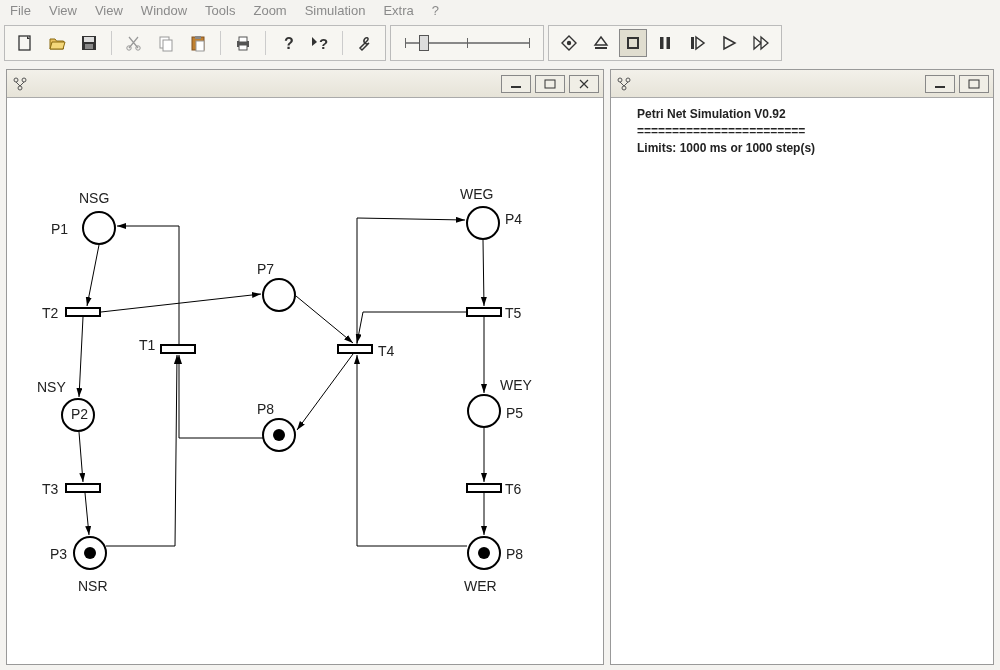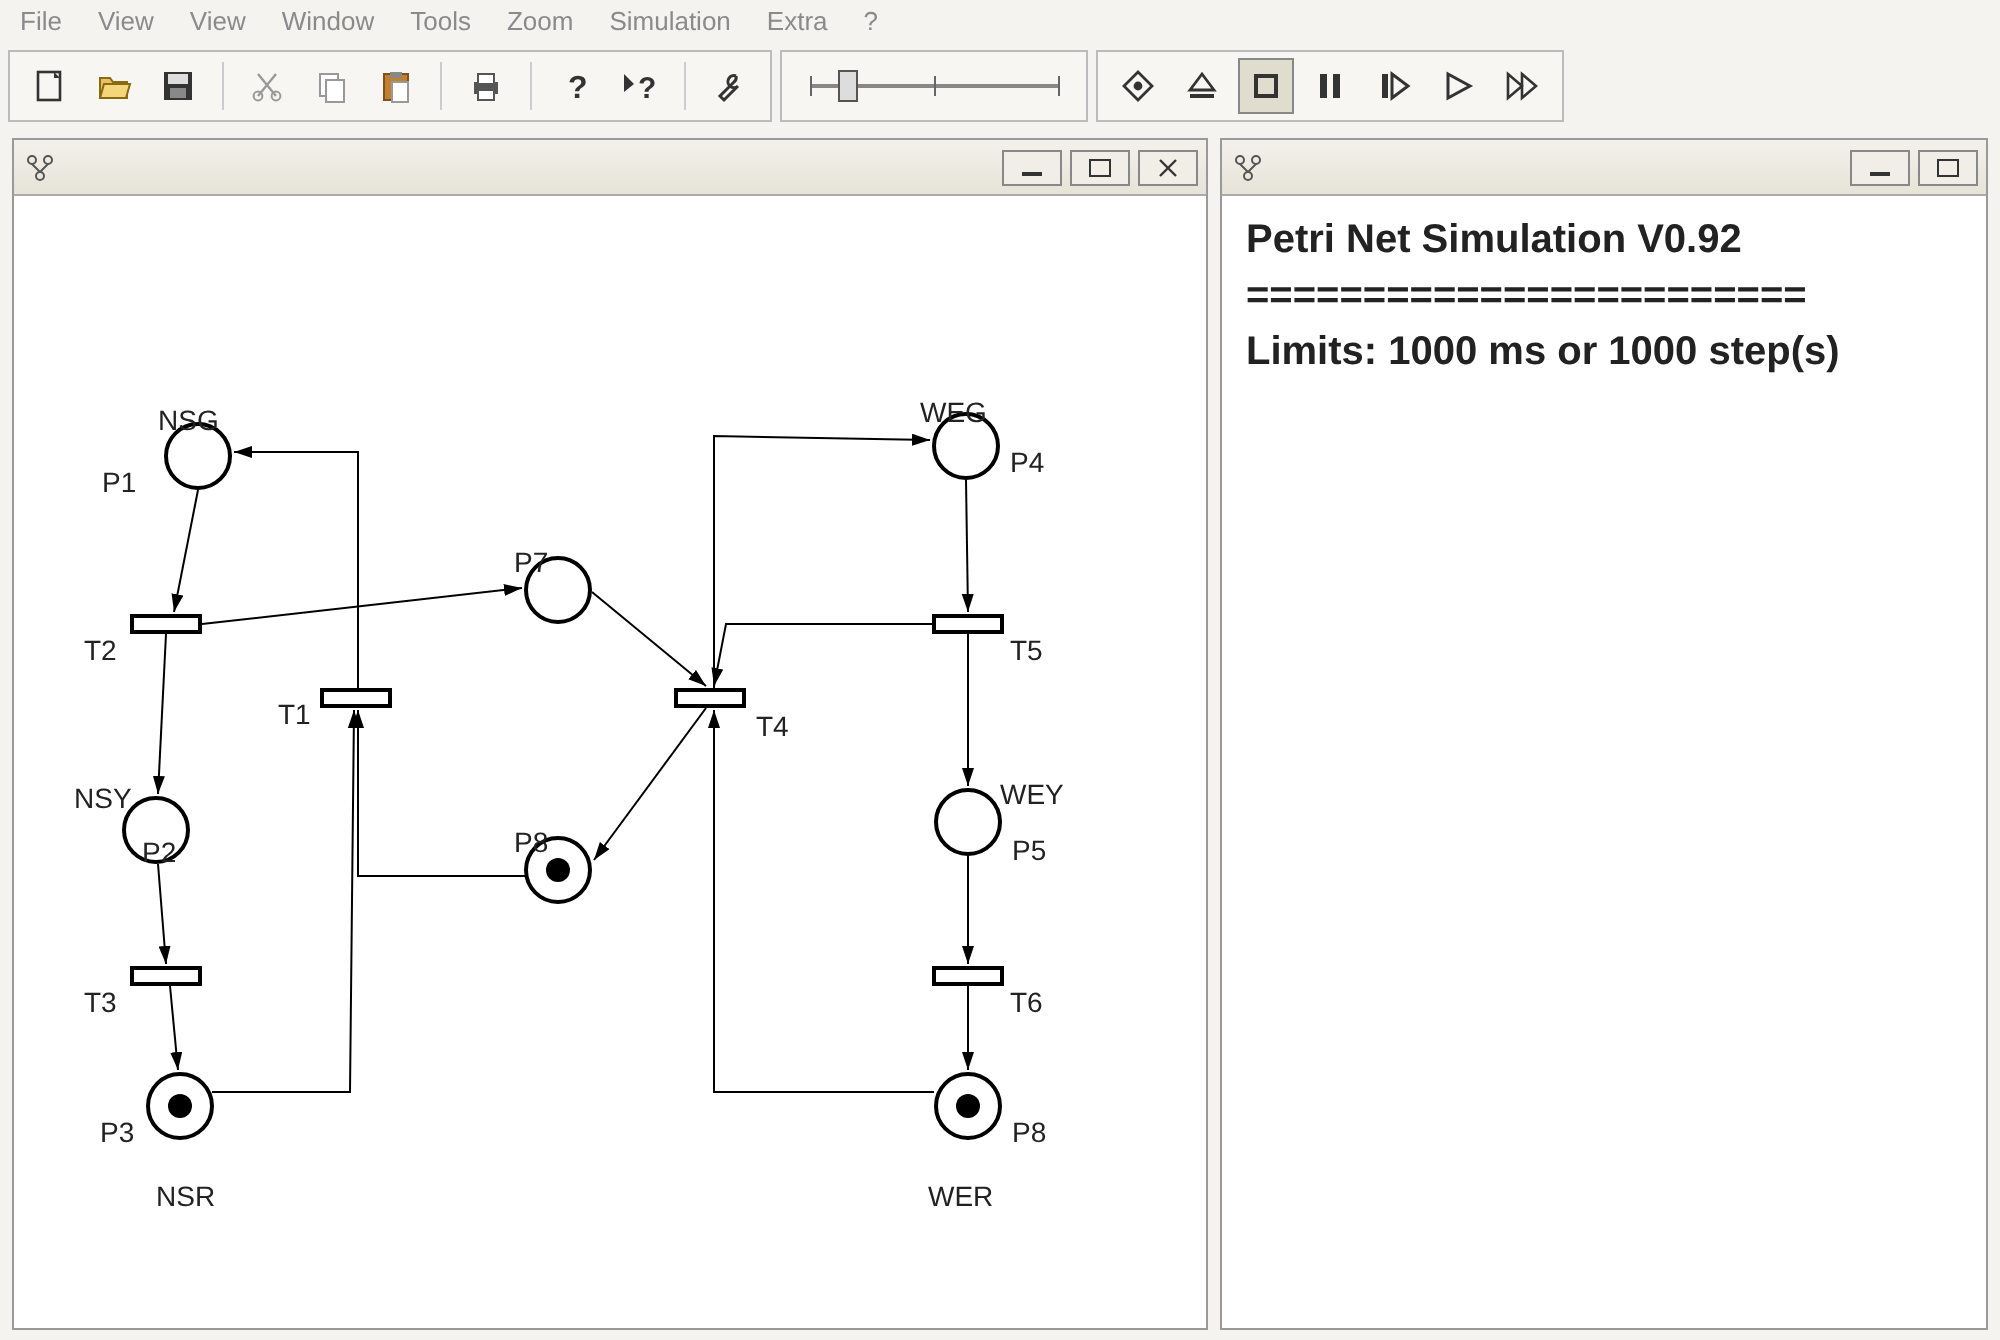--- a/index.html
+++ b/index.html
@@ -82,24 +82,24 @@
     background: #f0eee6;
     margin-left: 4px;
     display: flex; align-items: center; justify-content: center;
     cursor: pointer;
     font-size: 10px;
   }
   .panel-body {
     flex: 1; overflow: hidden; position: relative;
   }
   .sim-text {
-    padding: 8px 12px;
+    padding: 8px 26px;
     font-family: Arial, sans-serif;
     font-weight: bold;
-    font-size: 20px;
+    font-size: 12px;
     color: #222;
     line-height: 1.4;
   }
   .canvas {
     position: absolute; inset: 0;
   }
   
   .place {
     position: absolute;
     width: 34px; height: 34px;
@@ -117,21 +117,20 @@
     position: absolute;
     width: 36px; height: 10px;
     border: 2px solid #000;
     background: #fff;
   }
   .node-label {
     position: absolute;
     font-size: 14px;
     color: #222;
     white-space: nowrap;
-    margin-top: 12px;
   }
   svg.arcs {
     position: absolute; inset: 0;
     width: 100%; height: 100%;
   }
   .panel-icon {
     width: 18px; height: 18px;
     display:inline-flex; align-items:center; justify-content:center;
   }
 </style>

